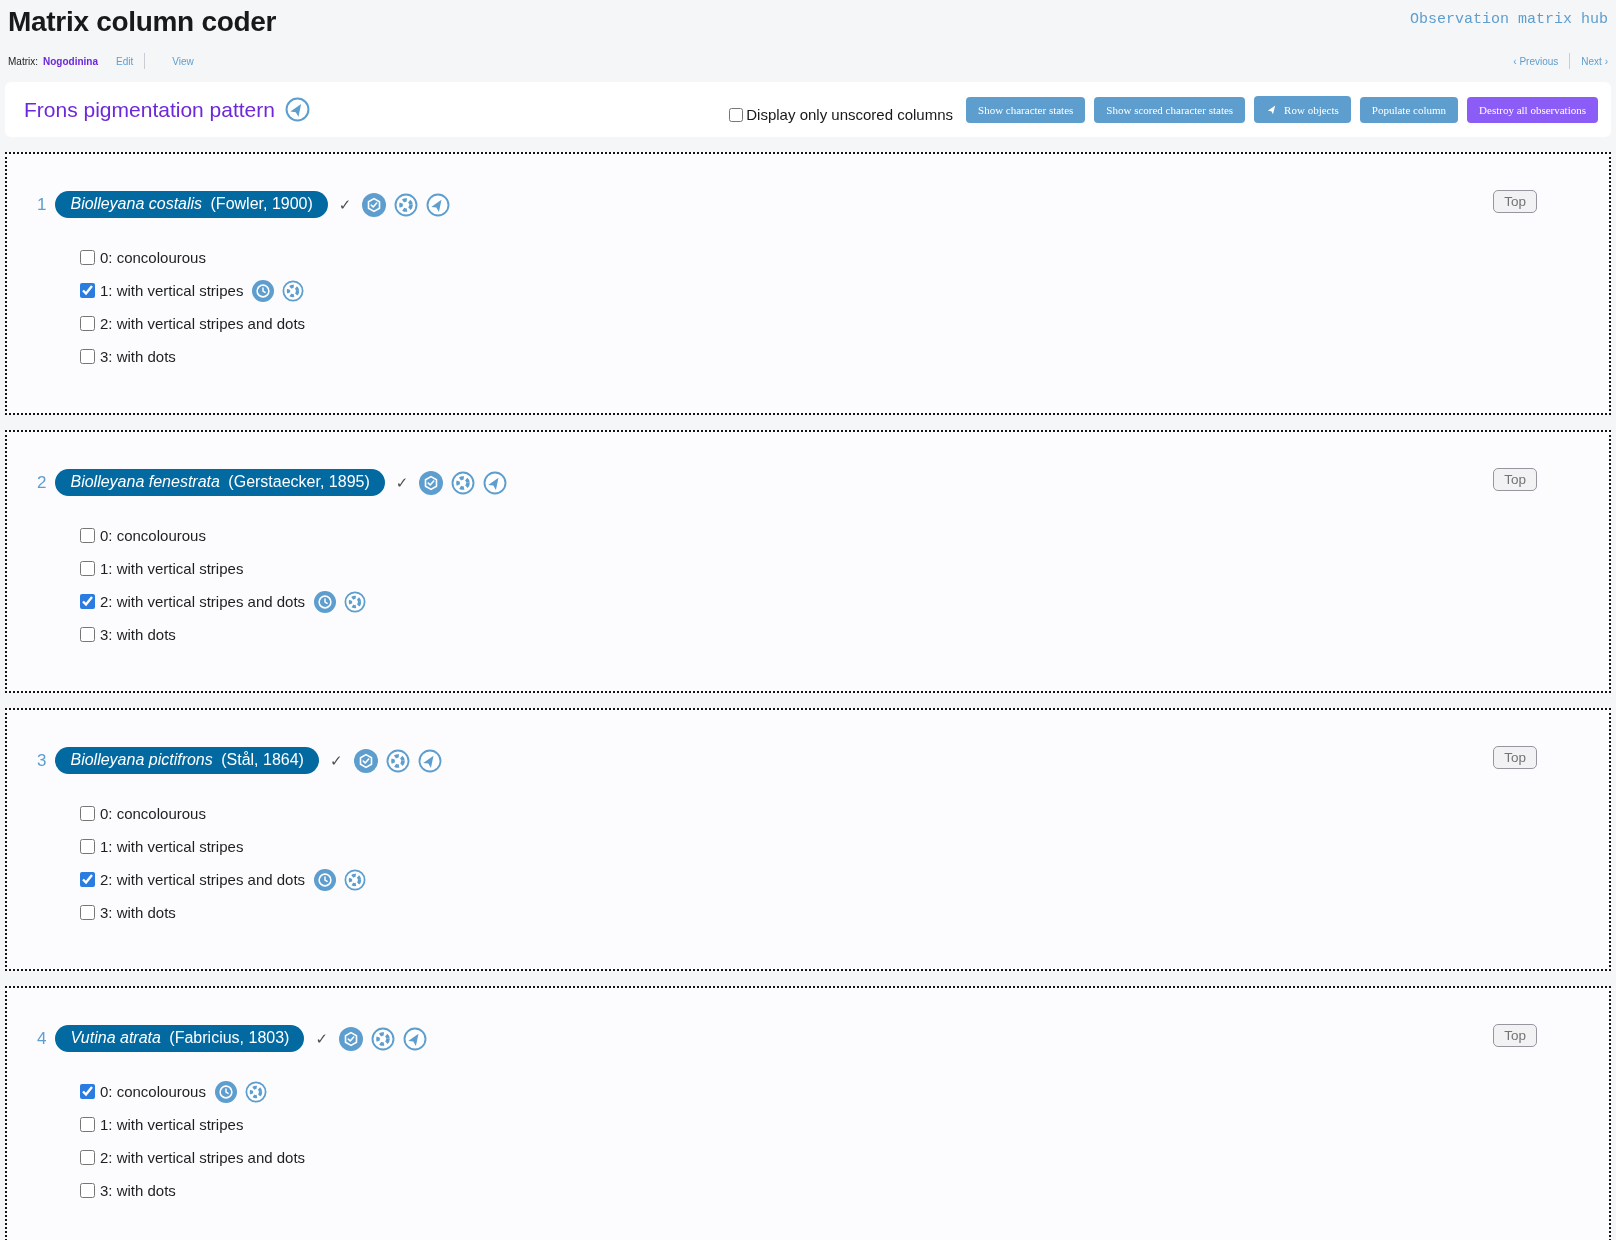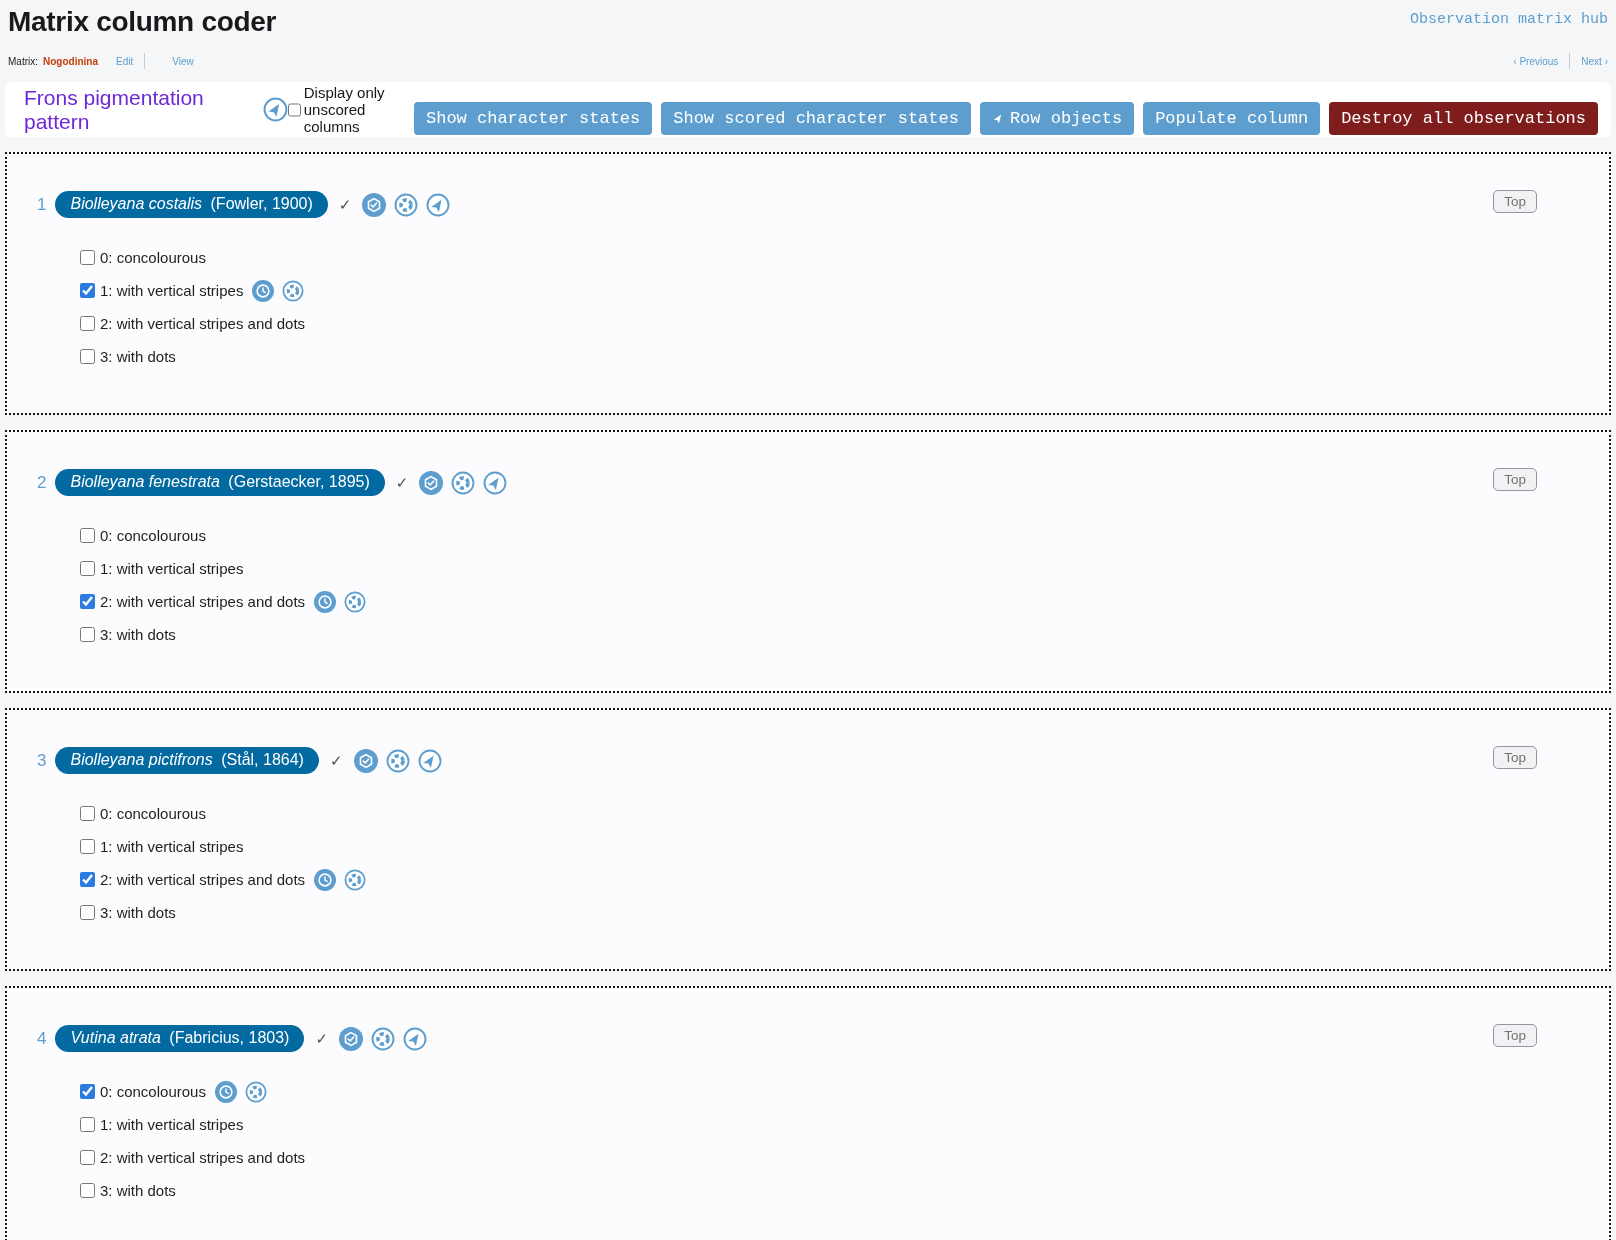--- a/index.html
+++ b/index.html
@@ -14,42 +14,42 @@
 
   
   .top-header { display: flex; justify-content: space-between; align-items: flex-start; padding: 4px 3px 0 3px; }
   .page-title { font-size: 28px; font-weight: 700; color: #17191b; margin: 2px 0 0 0; letter-spacing: -0.3px; }
   a.link { color: #5d9ece; text-decoration: none; cursor: pointer; }
   .hub-link { font-size: 15px; margin-top: 7px; font-family: Liberation Mono, monospace; }
 
   
   .matrix-bar { display: flex; justify-content: space-between; align-items: center; margin: 15px 3px 0 3px; font-size: 10px; }
   .matrix-bar .left, .matrix-bar .right { display: flex; align-items: center; }
-  .matrix-name { font-weight: 700; margin-left: 5px; color: #c2410c; }
+  .matrix-name { font-weight: 700; margin-left: 5px; color: #6d28d9; }
   .vdiv { display: inline-block; width: 1px; height: 16px; background: #c9ccd2; margin: 0 11px; }
   .matrix-bar a { margin-left: 16px; }
   .matrix-bar a.first { margin-left: 18px; }
   .matrix-bar .right a { margin-left: 0; }
 
   
   .toolbar {
     margin-top: 13px; background: #ffffff; border-radius: 6px; height: 55px;
     display: flex; align-items: center; justify-content: space-between; padding: 0 13px 0 19px;
   }
   .toolbar-left { display: flex; align-items: center; gap: 10px; }
   .column-title { font-size: 21px; color: #6d28d9; }
   .toolbar-right { display: flex; align-items: flex-end; gap: 9px; }
   .unscored { display: flex; align-items: center; font-size: 15px; margin-right: 4px; color: #17181a; }
   .unscored input { width: 14px; height: 14px; margin: 0 3px 0 0; }
   .btn {
     border: none; border-radius: 4px; color: #fff; background: #5d9ece;
-    font-family: Liberation Mono, monospace; font-size: 17px;
+    font-family: Liberation Serif, serif; font-size: 11px;
     padding: 7px 12px; cursor: pointer; display: flex; align-items: center; gap: 5px; white-space: nowrap;
   }
-  .btn.red { background: #7f1d1d; }
+  .btn.red { background: #8b5cf6; }
 
   
   .panel {
     position: relative; margin-top: 15px; background: #fcfcfe;
     border: 2px dotted #141414; padding: 37px 0 40px 30px;
   }
   .panel-header { display: flex; align-items: center; gap: 8px; }
   .row-number { color: #5d9ece; font-size: 17px; margin-right: 1px; }
   .taxon-pill {
     background: #0369a1; color: #fff; border-radius: 15px; padding: 4px 15px 5px 15px;

